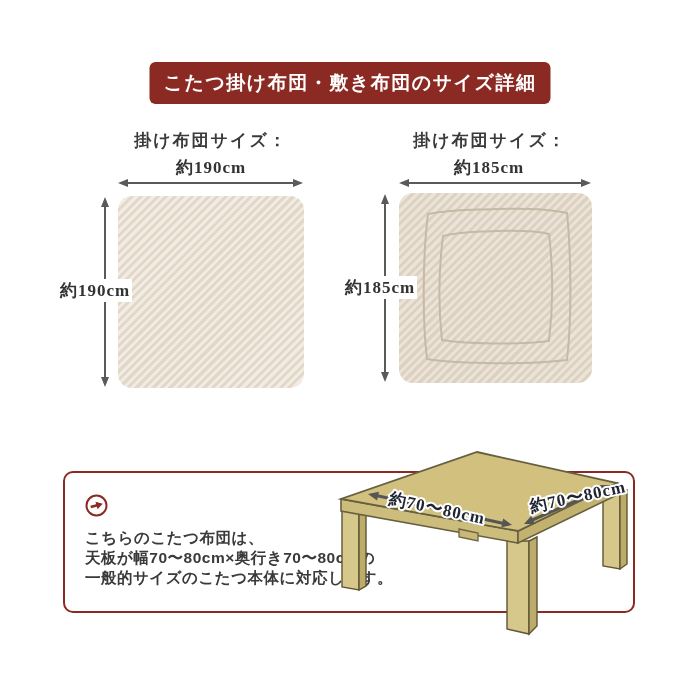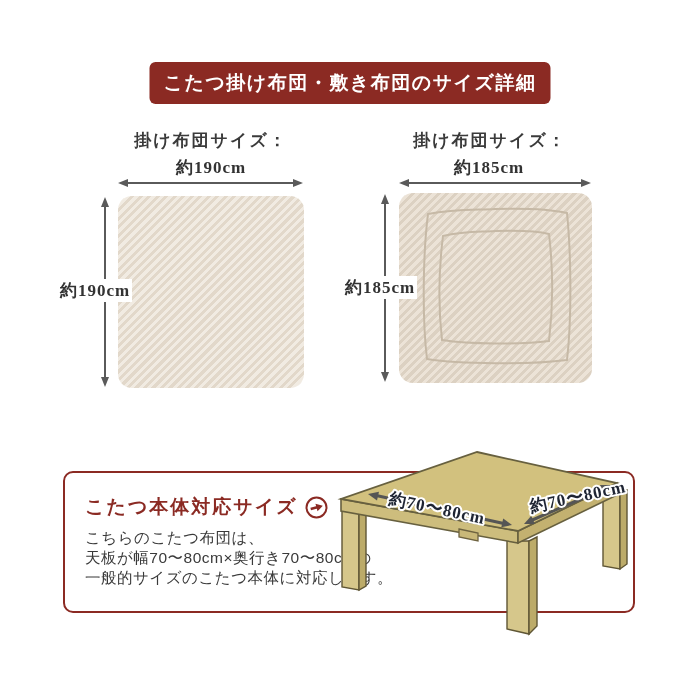--- a/index.html
+++ b/index.html
@@ -53,21 +53,21 @@
   .info-box {
     position:absolute; left:63px; top:471px; width:572px; height:142px;
     border:2px solid #8b2a23; border-radius:10px; background:#fff;
   }
   .info-heading {
     position:absolute; left:85px; top:494px; color:#8b2a23; font-weight:bold;
     font-size:19px; letter-spacing:2px; white-space:nowrap; display:flex; align-items:center; gap:7px;
     z-index:2;
   }
   .info-body {
-    position:absolute; left:85px; top:528px; font-size:15.5px; font-weight:400;
+    position:absolute; left:85px; top:528px; font-size:15.5px; font-weight:700;
     color:#3a3a3a; letter-spacing:0.5px; line-height:20px; z-index:2; white-space:nowrap;
   }
 
   .kotatsu-svg { position:absolute; left:330px; top:444px; width:315px; height:202px; z-index:5; }
   .kotatsu-label {
     font-family:"Liberation Serif", serif; font-weight:bold; font-size:17px;
     fill:#1f2533; paint-order:stroke; stroke:#ffffff; stroke-width:4px; stroke-linejoin:round;
     letter-spacing:1px;
   }
 </style>
@@ -118,21 +118,20 @@
     <line x1="7" y1="9" x2="7" y2="181" stroke="#5a5a5a" stroke-width="2"></line>
     <polygon points="7,1 3,11 11,11" fill="#5a5a5a"></polygon>
     <polygon points="7,189 3,179 11,179" fill="#5a5a5a"></polygon>
   </svg>
   <div class="dim-side-label s-right">約185cm</div>
 
 
   <div class="info-box"></div>
 
   <div class="info-heading">
-    <span>こたつ本体対応サイズ</span>
     <svg width="23" height="23" viewBox="0 0 23 23">
       <circle cx="11.5" cy="11.5" r="10" fill="none" stroke="#8b2a23" stroke-width="2"></circle>
       <g transform="rotate(-15 11.5 11.5)">
         <line x1="5.5" y1="11.5" x2="14" y2="11.5" stroke="#8b2a23" stroke-width="2.6"></line>
         <polygon points="18,11.5 11.5,7.5 11.5,15.5" fill="#8b2a23"></polygon>
       </g>
     </svg>
   </div>
 
   <div class="info-body">

